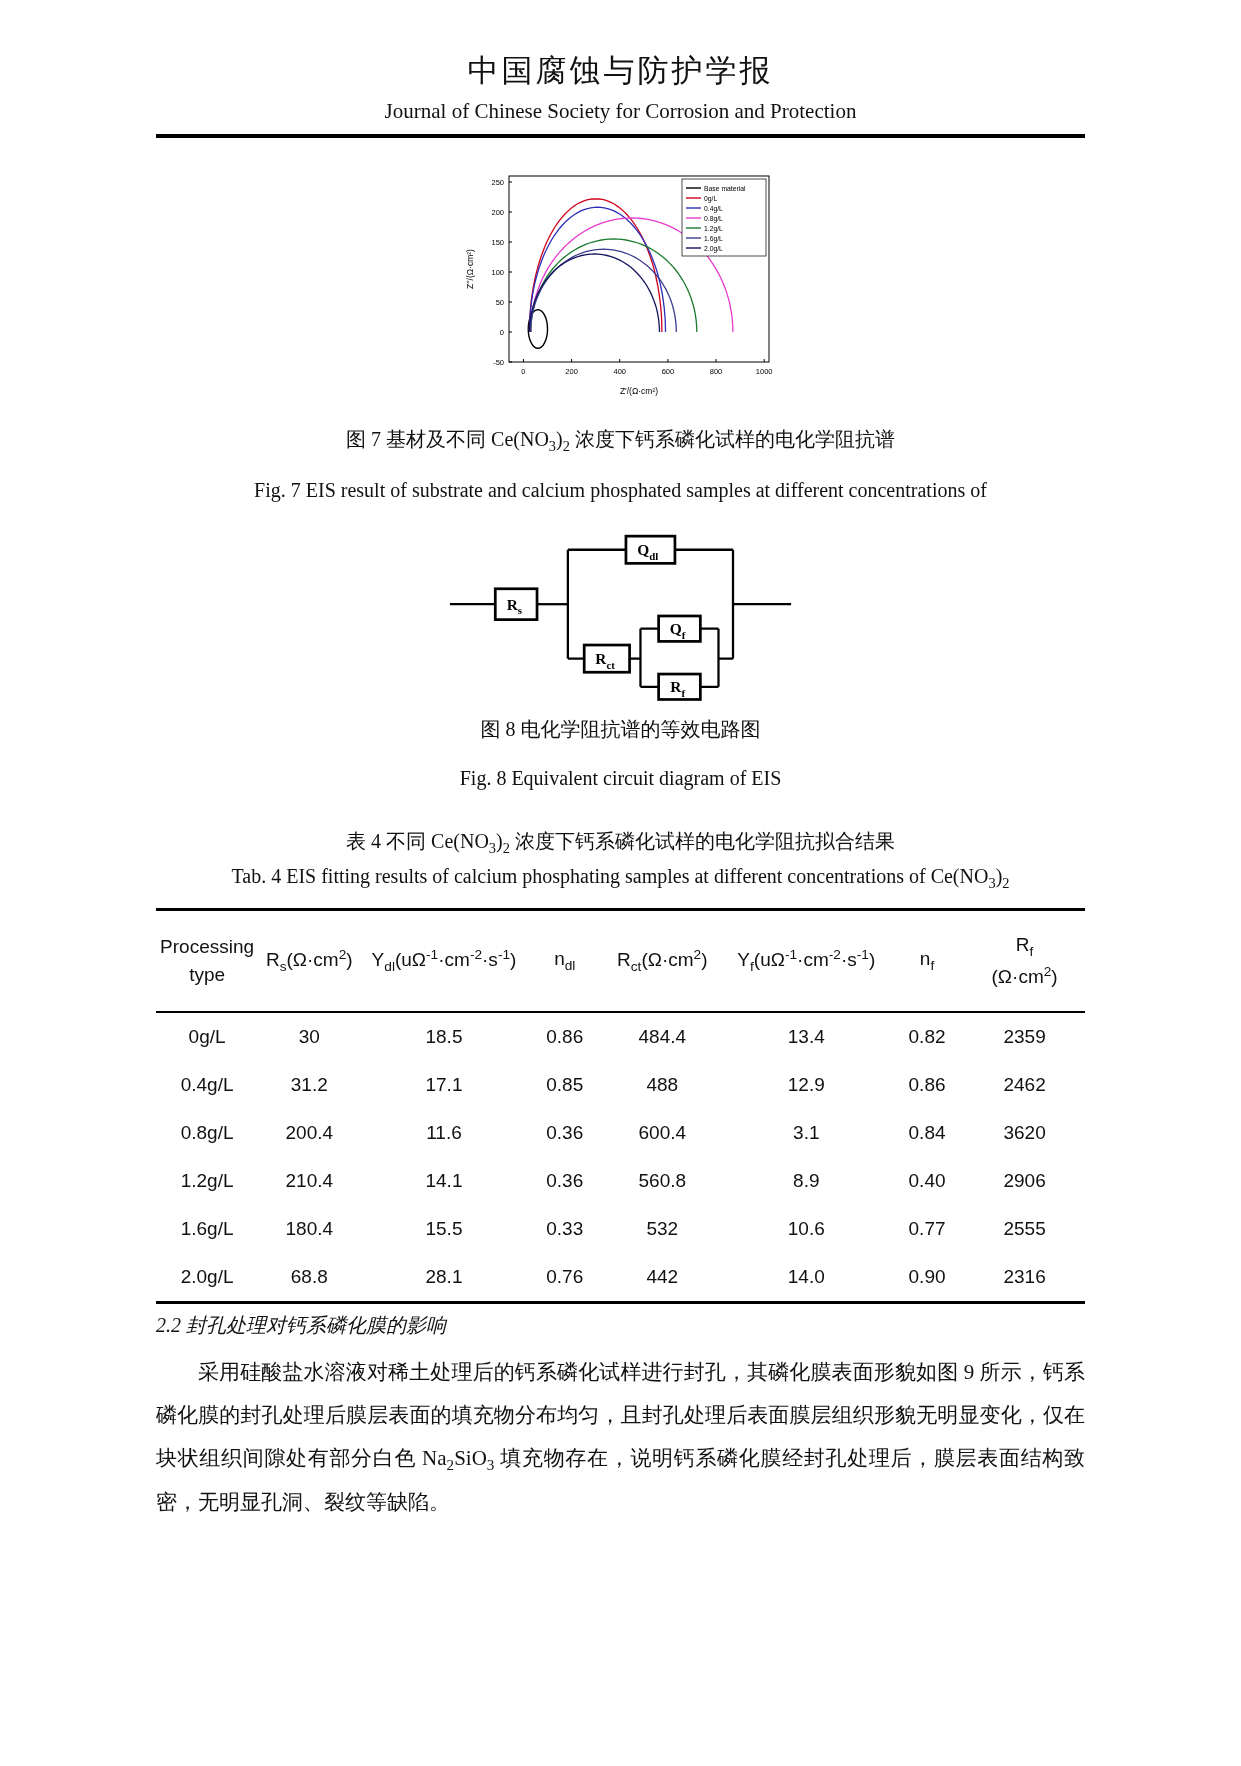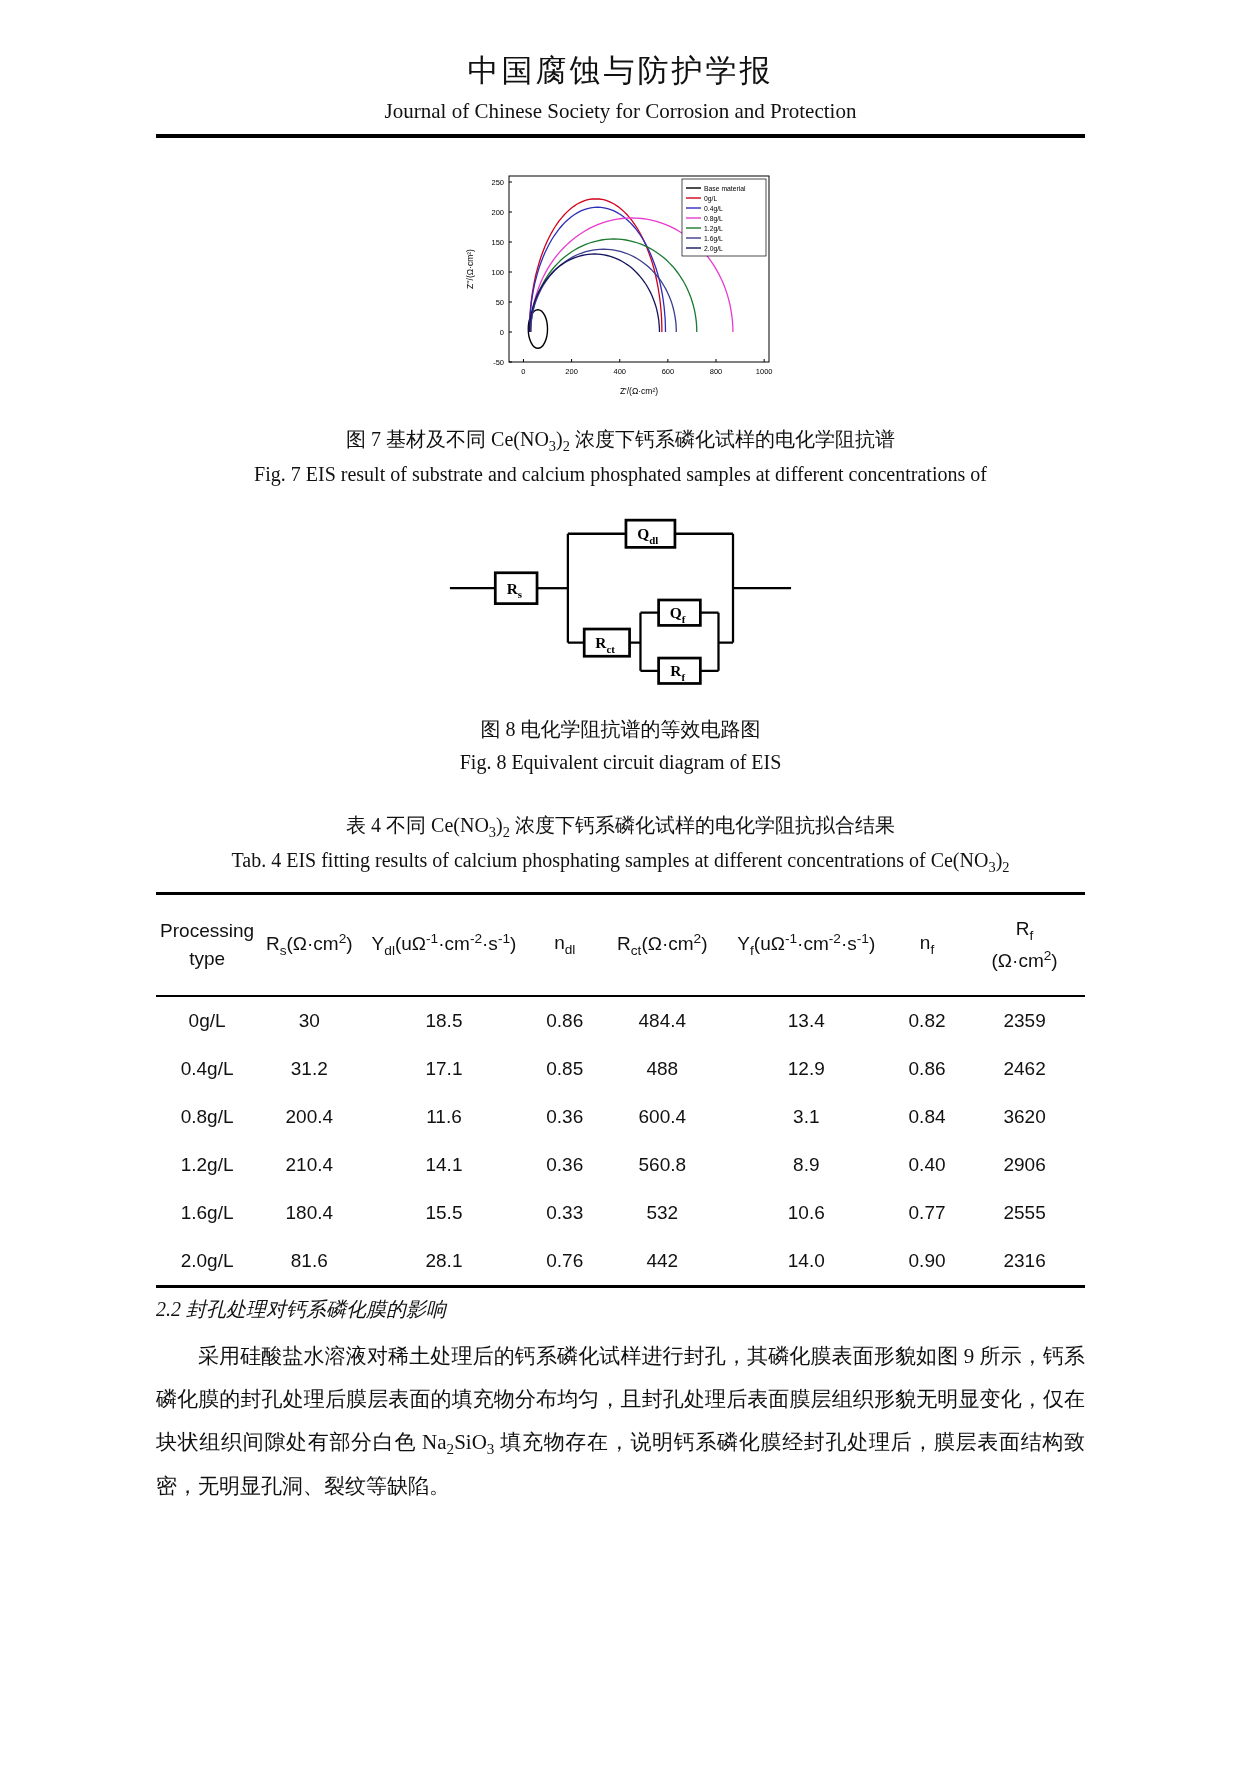--- a/index.html
+++ b/index.html
@@ -12,21 +12,21 @@
   }
   .page { width:1241px; height:1392px; padding:50px 156px 0 156px; position:relative; background:#fff; }
 
   .hdr-zh { text-align:center; font-size:31px; letter-spacing:3px; font-weight:400; }
   .hdr-en { text-align:center; font-size:21px; margin-top:7px; }
   .hdr-rule { border-bottom:4px solid #000; margin-top:10px; width:100%; }
 
   .center { text-align:center; }
   .chart-wrap { margin-top:26px; }
   .cap-zh { font-size:20px; margin-top:20px; }
-  .cap-en { font-size:20px; margin-top:8px; }
+  .cap-en { font-size:20px; margin-top:24px; }
   .cap-en2 { font-size:20px; margin-top:6px; }
 
   .circuit-wrap { margin-top:16px; }
 
   .tab-cap-zh { font-size:20px; margin-top:38px; }
   .tab-cap-en { font-size:20px; margin-top:8px; }
 
   table.eis {
     width:100%;
     margin-top:16px;
@@ -153,21 +153,21 @@
       <rect x="232" y="108" width="46" height="28" fill="#fff" stroke="#000" stroke-width="3"></rect>
       <rect x="232" y="172" width="46" height="28" fill="#fff" stroke="#000" stroke-width="3"></rect>
 
       <text x="73" y="101" text-anchor="middle" font-size="17" font-weight="bold"><tspan>R</tspan><tspan dy="5" font-size="12">s</tspan></text>
       <text x="220" y="41" text-anchor="middle" font-size="17" font-weight="bold"><tspan>Q</tspan><tspan dy="5" font-size="12">dl</tspan></text>
       <text x="173" y="161" text-anchor="middle" font-size="17" font-weight="bold"><tspan>R</tspan><tspan dy="5" font-size="12">ct</tspan></text>
       <text x="253" y="128" text-anchor="middle" font-size="17" font-weight="bold"><tspan>Q</tspan><tspan dy="5" font-size="12">f</tspan></text>
       <text x="253" y="192" text-anchor="middle" font-size="17" font-weight="bold"><tspan>R</tspan><tspan dy="5" font-size="12">f</tspan></text>
     </svg>
   </div>
-  <div class="center cap-zh" style="margin-top:24px;">图 8  电化学阻抗谱的等效电路图</div>
+  <div class="center cap-zh" style="margin-top:8px;">图 8  电化学阻抗谱的等效电路图</div>
   <div class="center cap-en">Fig. 8 Equivalent circuit diagram of EIS</div>
 
   <div class="center tab-cap-zh">表 4  不同 Ce(NO<sub>3</sub>)<sub>2</sub> 浓度下钙系磷化试样的电化学阻抗拟合结果</div>
   <div class="center tab-cap-en">Tab. 4 EIS fitting results of calcium phosphating samples at different concentrations of Ce(NO<sub>3</sub>)<sub>2</sub></div>
 
   <table class="eis">
     <colgroup>
       <col style="width:11%">
         <col style="width:11%">
         <col style="width:18%">
@@ -235,21 +235,21 @@
           <td>180.4</td>
           <td>15.5</td>
           <td>0.33</td>
           <td>532</td>
           <td>10.6</td>
           <td>0.77</td>
           <td>2555</td>
         </tr>
         <tr>
           <td>2.0g/L</td>
-          <td>81.6</td>
+          <td>68.8</td>
           <td>28.1</td>
           <td>0.76</td>
           <td>442</td>
           <td>14.0</td>
           <td>0.90</td>
           <td>2316</td>
         </tr>
       </tbody>
   </table>
 

